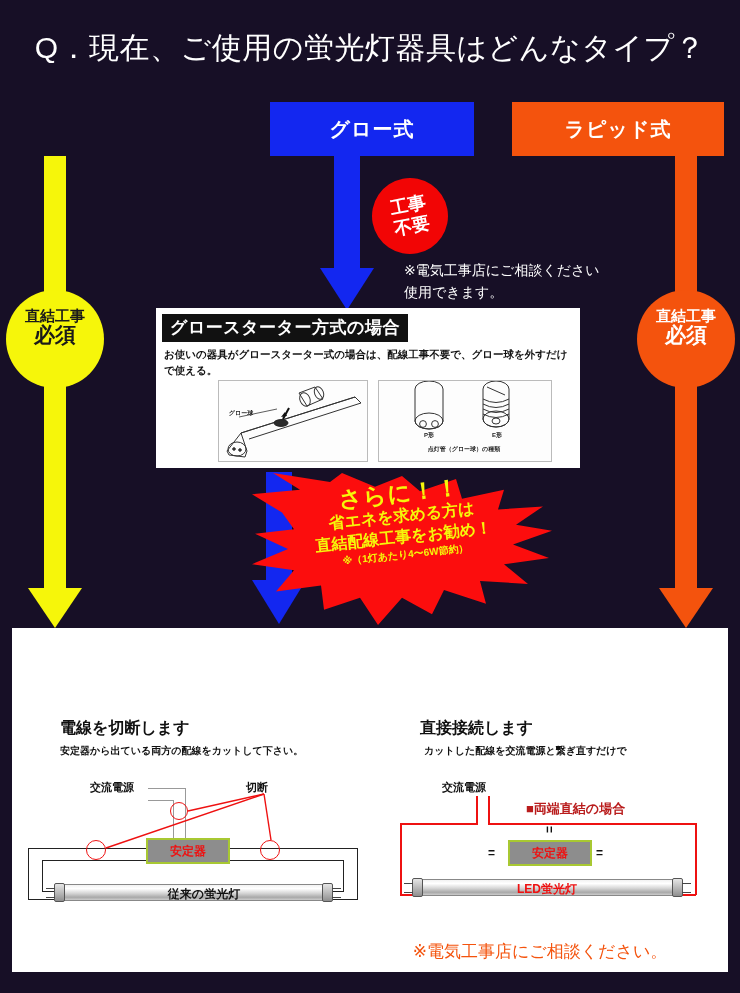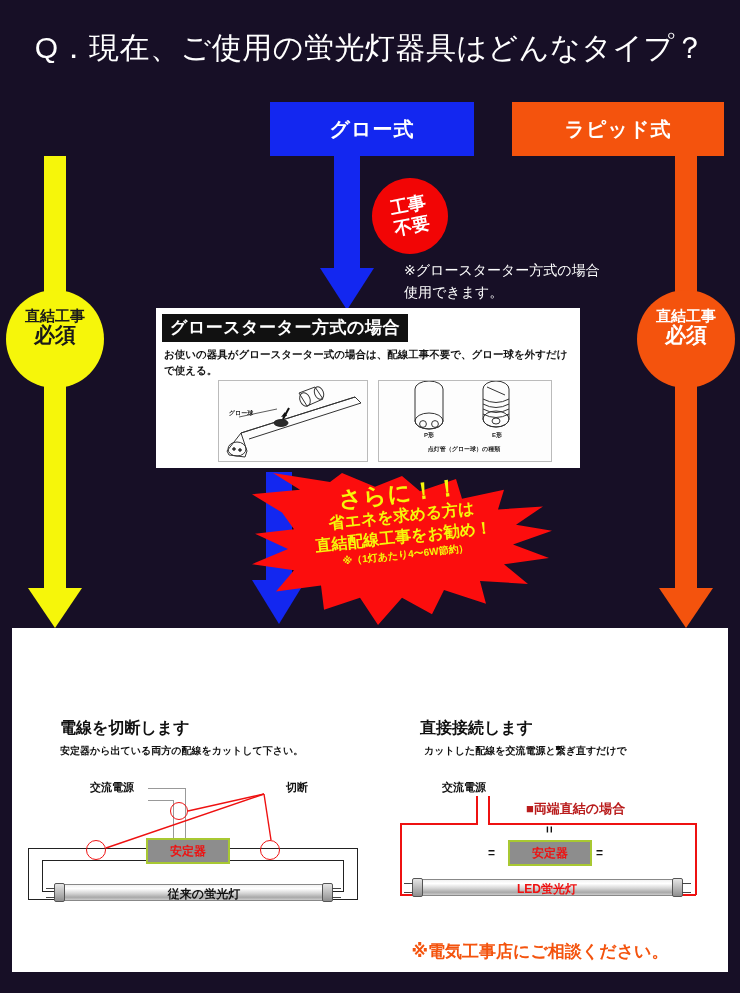--- a/index.html
+++ b/index.html
@@ -182,21 +182,21 @@
     font-size: 10px; line-height: 1.7; font-weight: bold;
   }
   #head-left  { left: 48px;  top: 90px; }
   #sub-left   { left: 48px;  top: 114px; width: 300px; }
   #head-right { left: 408px; top: 90px; }
   #sub-right  { left: 412px; top: 114px; width: 290px; }
 
   #bottom-footnote {
     position: absolute; left: 358px; top: 312px; width: 340px;
     text-align: center;
-    color: #f4530d; font-size: 17px; font-weight: bold;
+    color: #f4530d; font-size: 17px;
   }
 
   
   .diag { position: absolute; }
   .wire-black { position: absolute; background: #222222; }
   .wire-red   { position: absolute; background: #ee1111; }
   .wire-gray  { position: absolute; background: #999999; }
   .ballast {
     position: absolute;
     background: #8d8d8d;
@@ -267,21 +267,21 @@
   <div class="abs stem" id="stem-orange-b"></div>
   <div class="abs head" id="head-orange"></div>
 
   <div class="abs stem" id="stem-blue-a"></div>
   <div class="abs" id="head-blue-a"></div>
 
   <div class="abs" id="badge-no-work">
     <div>工事</div>
     <div>不要</div>
   </div>
-  <div class="abs" id="note-glow" style="white-space:pre-line;">※グロースターター方式の場合
+  <div class="abs" id="note-glow" style="white-space:pre-line;">※電気工事店にご相談ください
 使用できます。</div>
 
   <div class="abs" id="panel-glow">
     <div id="panel-glow-title">グロースターター方式の場合</div>
     <div id="panel-glow-body">お使いの器具がグロースターター式の場合は、配線工事不要で、グロー球を外すだけで使える。</div>
 
     
     <div class="glow-fig" id="glow-fig-left">
       <svg width="146" height="78" viewBox="0 0 146 78">
         <g fill="none" stroke="#333333" stroke-width="1">
@@ -342,21 +342,21 @@
 
   <div class="abs" id="panel-bottom">
 
 
     <div class="col-head" id="head-left">電線を切断します</div>
     <div class="col-sub" id="sub-left">安定器から出ている両方の配線をカットして下さい。</div>
 
     <div class="diag" style="left:16px; top:150px; width:340px; height:150px;">
 
       <div class="lbl-small" style="left:62px; top:2px;">交流電源</div>
-      <div class="lbl-small" style="left:218px; top:2px;margin-left:40px;">切断</div>
+      <div class="lbl-small" style="left:218px; top:2px;">切断</div>
 
       <div class="wire-gray" style="left:120px; top:10px; width:38px; height:1px;"></div>
       <div class="wire-gray" style="left:157px; top:10px; width:1px; height:62px;"></div>
       <div class="wire-gray" style="left:120px; top:22px; width:26px; height:1px;"></div>
       <div class="wire-gray" style="left:145px; top:22px; width:1px; height:50px;"></div>
 
       <div class="wire-black" style="left:0px; top:70px; width:330px; height:1px;"></div>
       <div class="wire-black" style="left:0px; top:70px; width:1px; height:52px;"></div>
       <div class="wire-black" style="left:329px; top:70px; width:1px; height:52px;"></div>
       <div class="wire-black" style="left:0px; top:121px; width:28px; height:1px;"></div>

